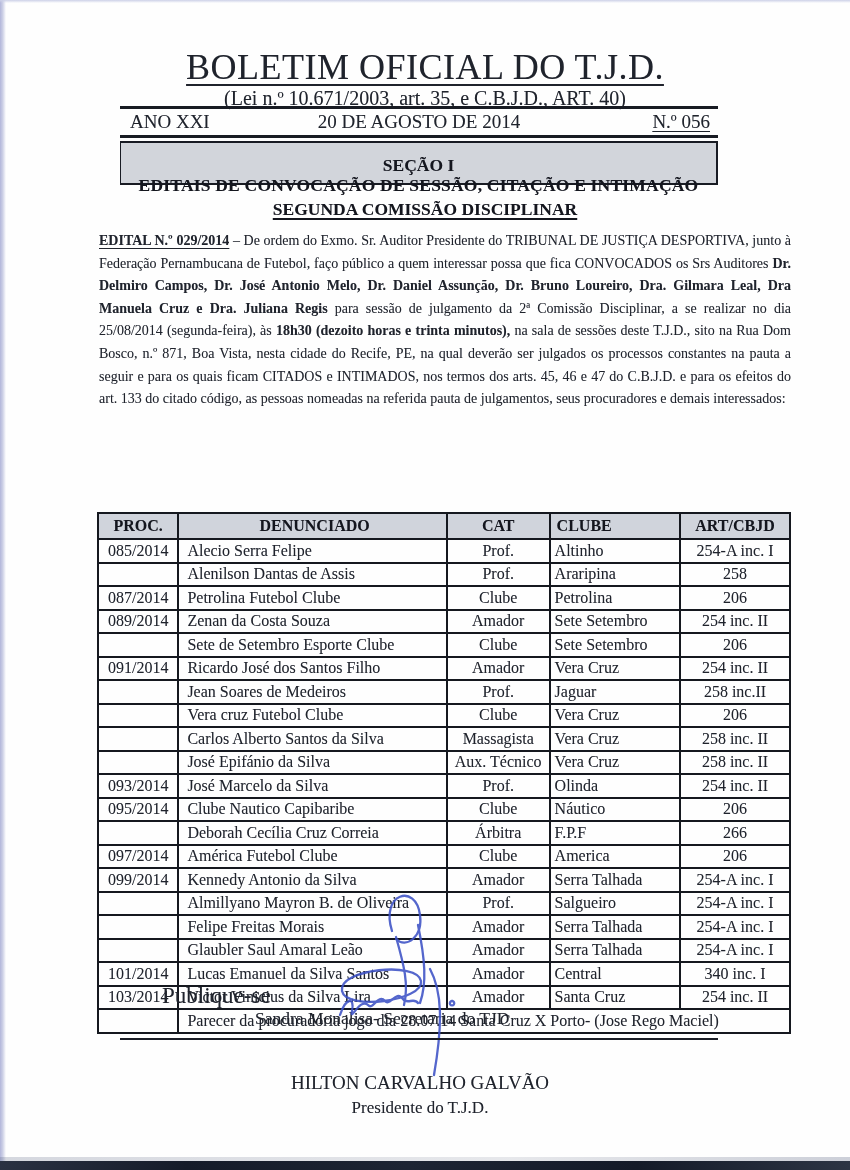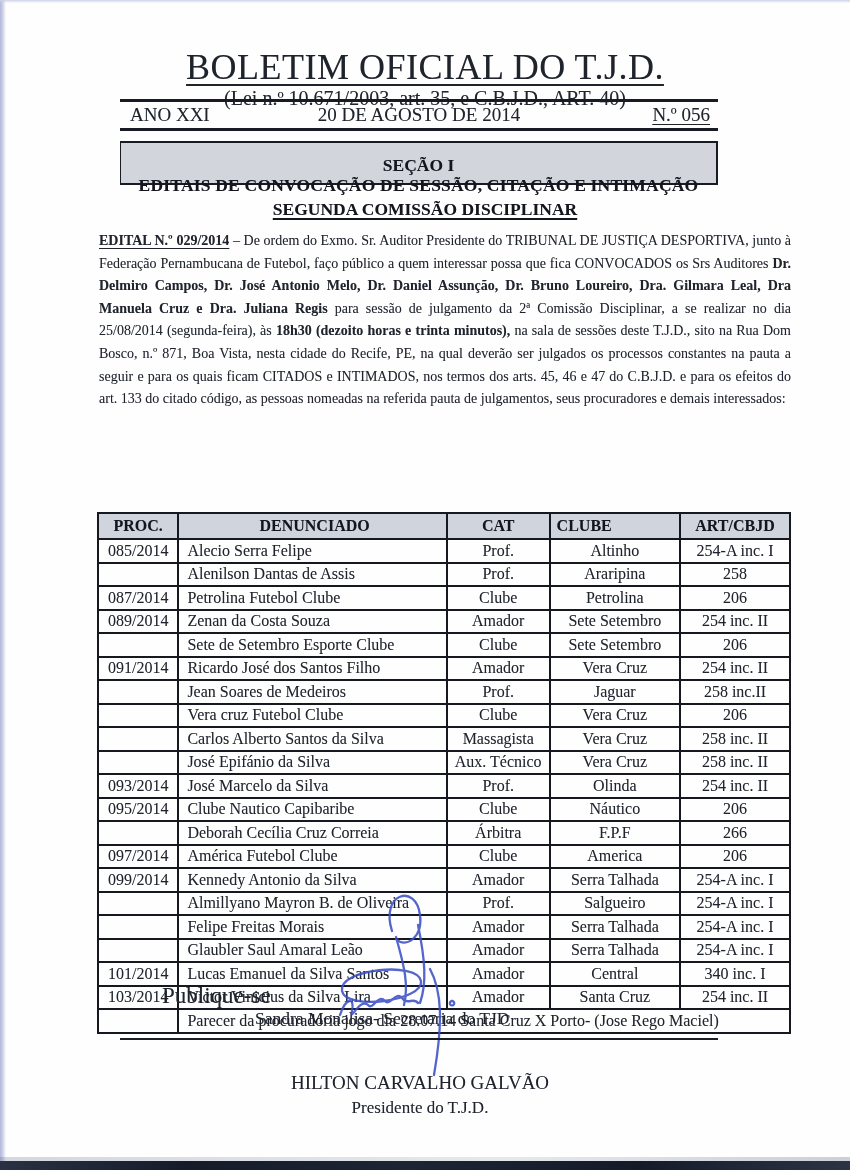--- a/index.html
+++ b/index.html
@@ -23,21 +23,21 @@
   .bottom-smudge{position:absolute;left:0;top:1157px;width:850px;height:4px;
     background:linear-gradient(90deg,rgba(90,100,130,.25),rgba(60,70,100,.12) 60%,rgba(90,100,130,.3));}
 
   .doc-title{
     position:absolute;left:0;top:46px;width:850px;text-align:center;
     font-size:36px;letter-spacing:.5px;
     text-decoration:underline;text-decoration-thickness:2px;text-underline-offset:5px;
   }
   .doc-subtitle{position:absolute;left:0;top:87px;width:850px;text-align:center;font-size:20px;}
 
-  .masthead{position:absolute;left:120px;top:99px;width:598px;
+  .masthead{position:absolute;left:120px;top:106px;width:598px;
     border-top:3px solid #181b23;border-bottom:3px solid #181b23;
     height:26px;display:flex;align-items:center;font-size:19px;}
   .masthead .ano{position:absolute;left:10px;}
   .masthead .date{position:absolute;left:0;width:100%;text-align:center;}
   .masthead .num{position:absolute;right:8px;text-decoration:underline;text-underline-offset:3px;}
 
   .section-banner{position:absolute;left:120px;top:141px;width:598px;height:44px;
     background:#d2d5db;
     border:2px solid #181b23;border-left-width:1px;border-right-width:2px;
     box-sizing:border-box;text-align:center;font-weight:700;font-size:17.5px;
@@ -54,21 +54,21 @@
   .edital .b{font-weight:700;}
 
   table.pauta{position:absolute;left:97px;top:512px;width:694px;
     border-collapse:collapse;font-size:16px;}
   table.pauta td,table.pauta th{border:2px solid #15181f;padding:0 4px;height:21.5px;
     white-space:nowrap;overflow:hidden;font-weight:400;}
   table.pauta thead th{background:#d0d4dc;font-weight:700;color:#14161e;height:24px;}
   .col-proc{width:73px;text-align:center;}
   .col-den{width:261px;text-align:left;padding-left:8px !important;}
   .col-cat{width:94px;text-align:center;}
-  .col-clube{width:124px;text-align:center;}
+  .col-clube{width:124px;}
   .col-art{width:104px;text-align:center;}
   th.col-clube{text-align:left;padding-left:6px !important;}
   td.note-cell{text-align:left;padding-left:8px !important;}
 
   .secretary-line{position:absolute;left:255px;top:1008px;font-size:17.5px;display:flex;}
   .secretary-line .name{}
   .secretary-line .role{}
   .footer-rule{position:absolute;left:120px;top:1038px;width:598px;border-top:2px solid #1a1d26;}
   .publish{position:absolute;left:122px;top:983px;font-size:23px;margin-left:40px;}
   .president-name{position:absolute;left:0;top:1072px;width:840px;text-align:center;font-size:19px;}

